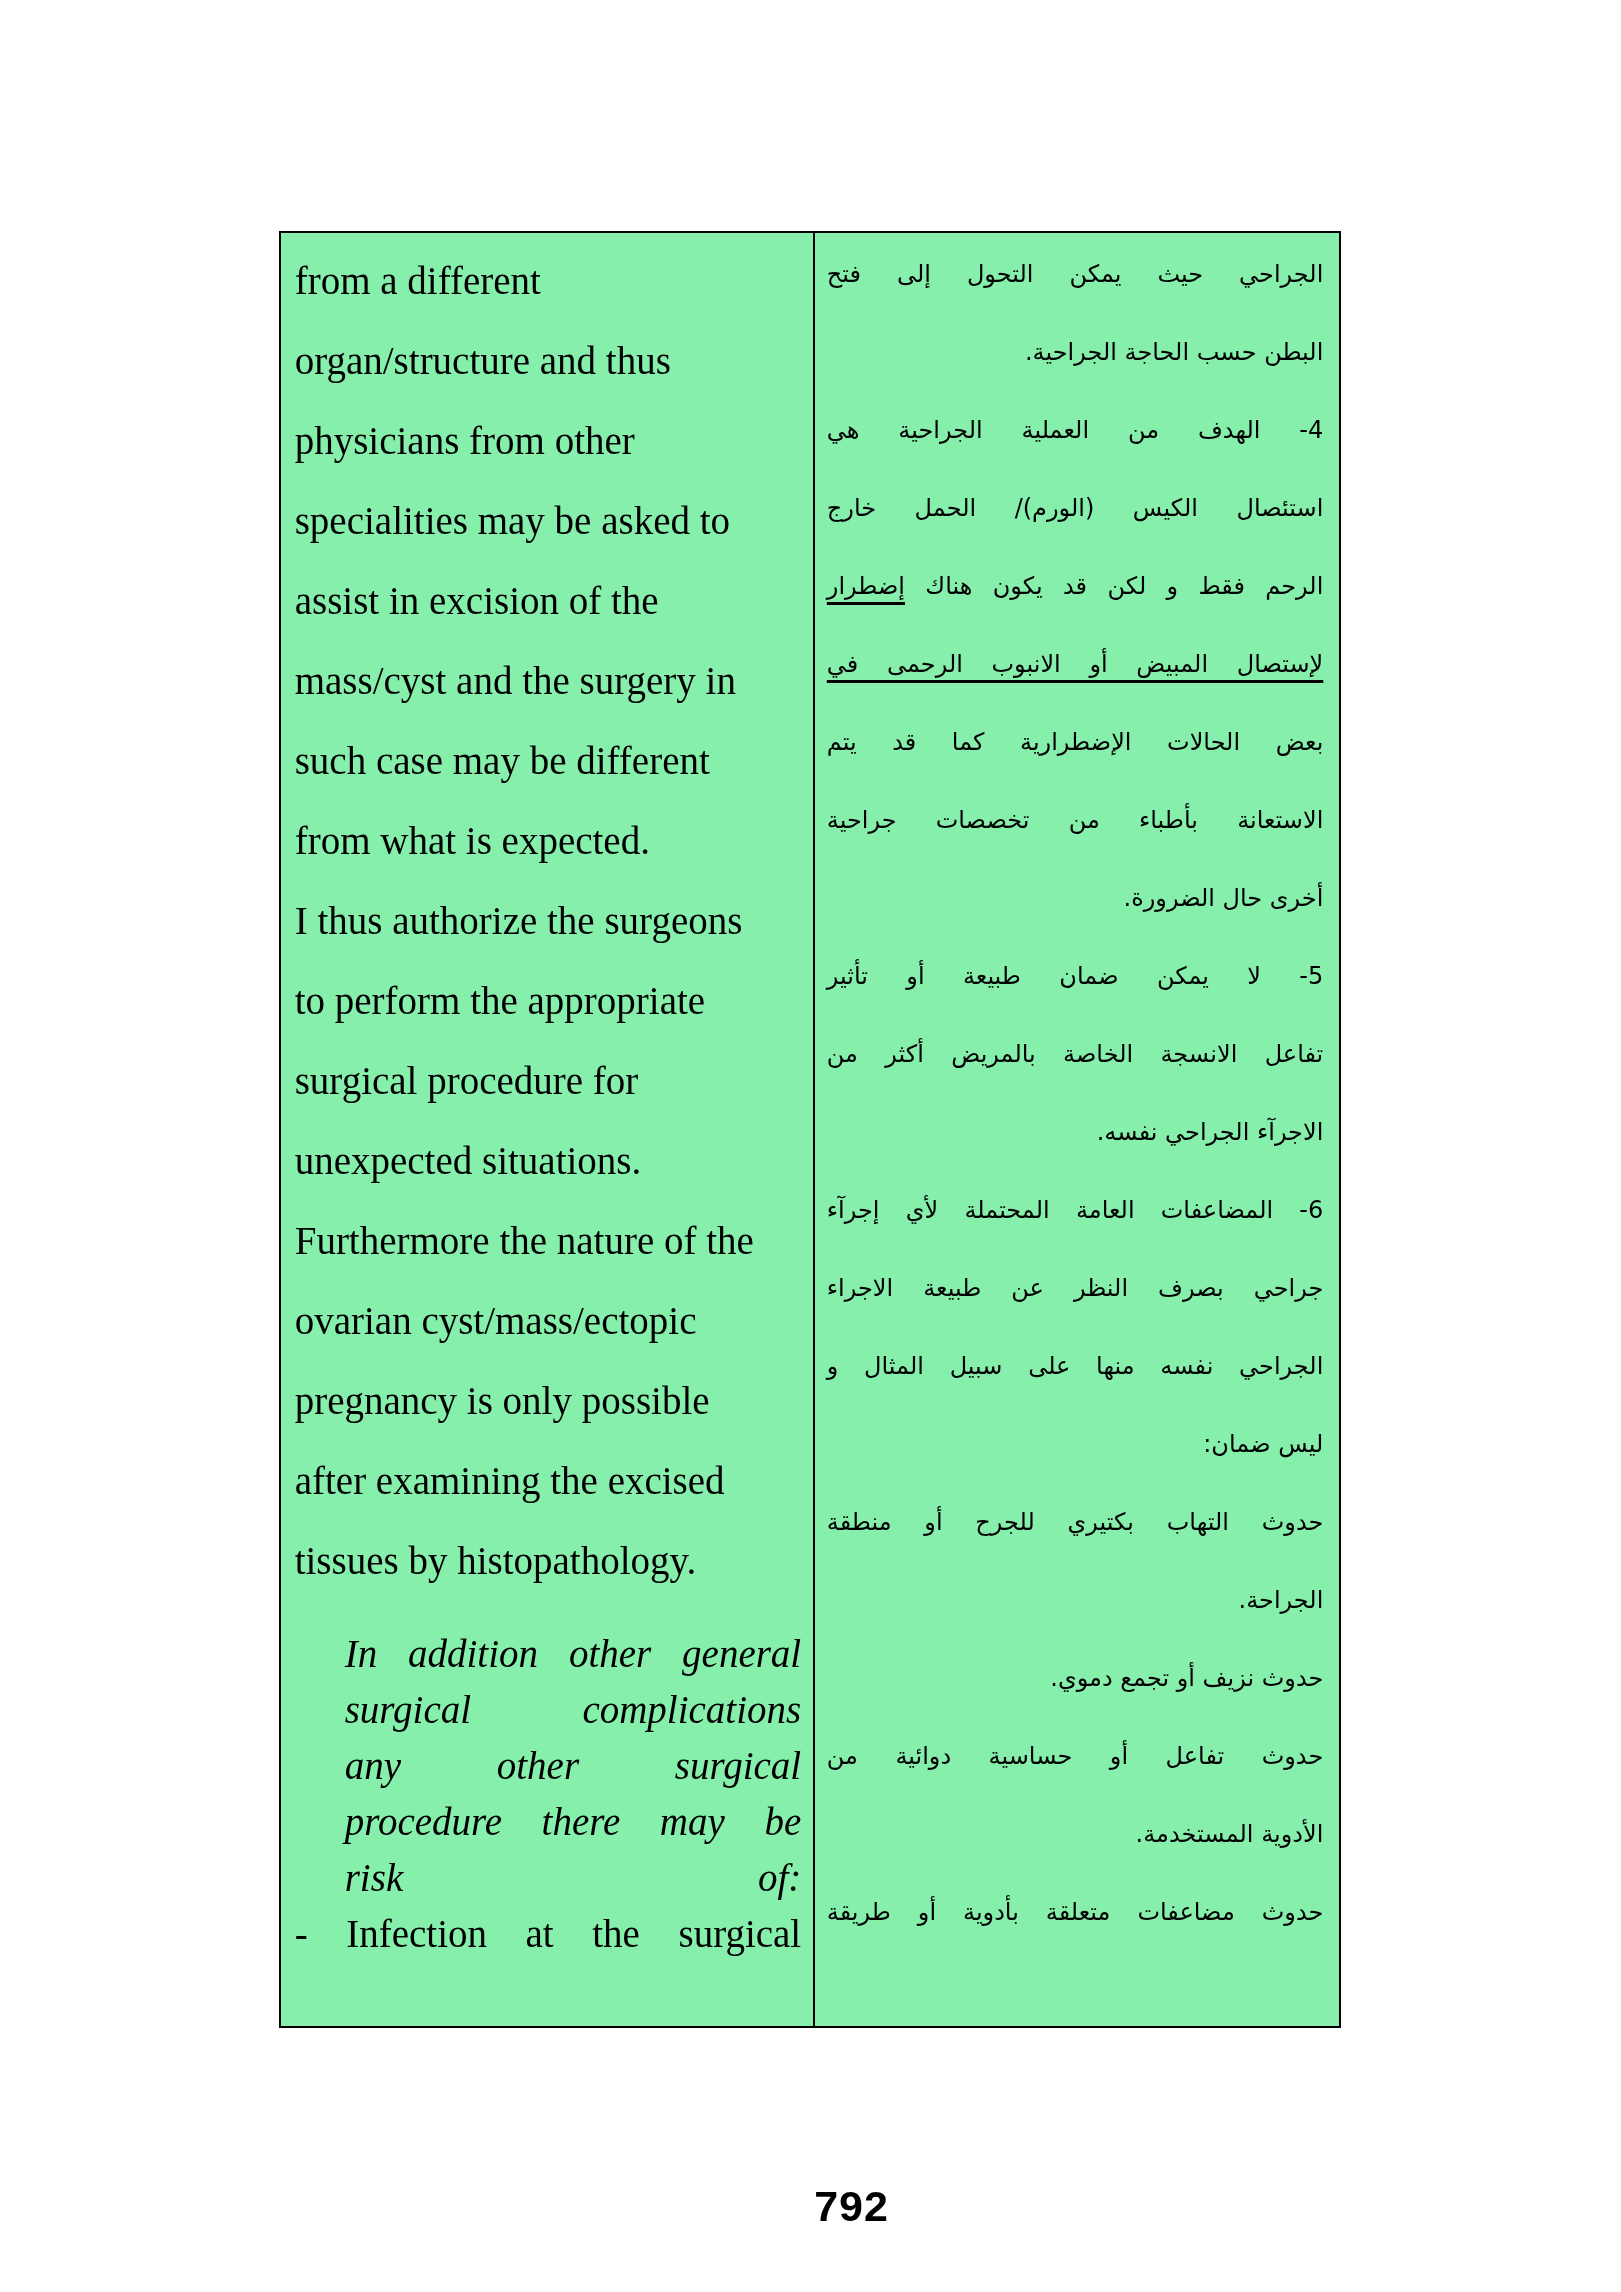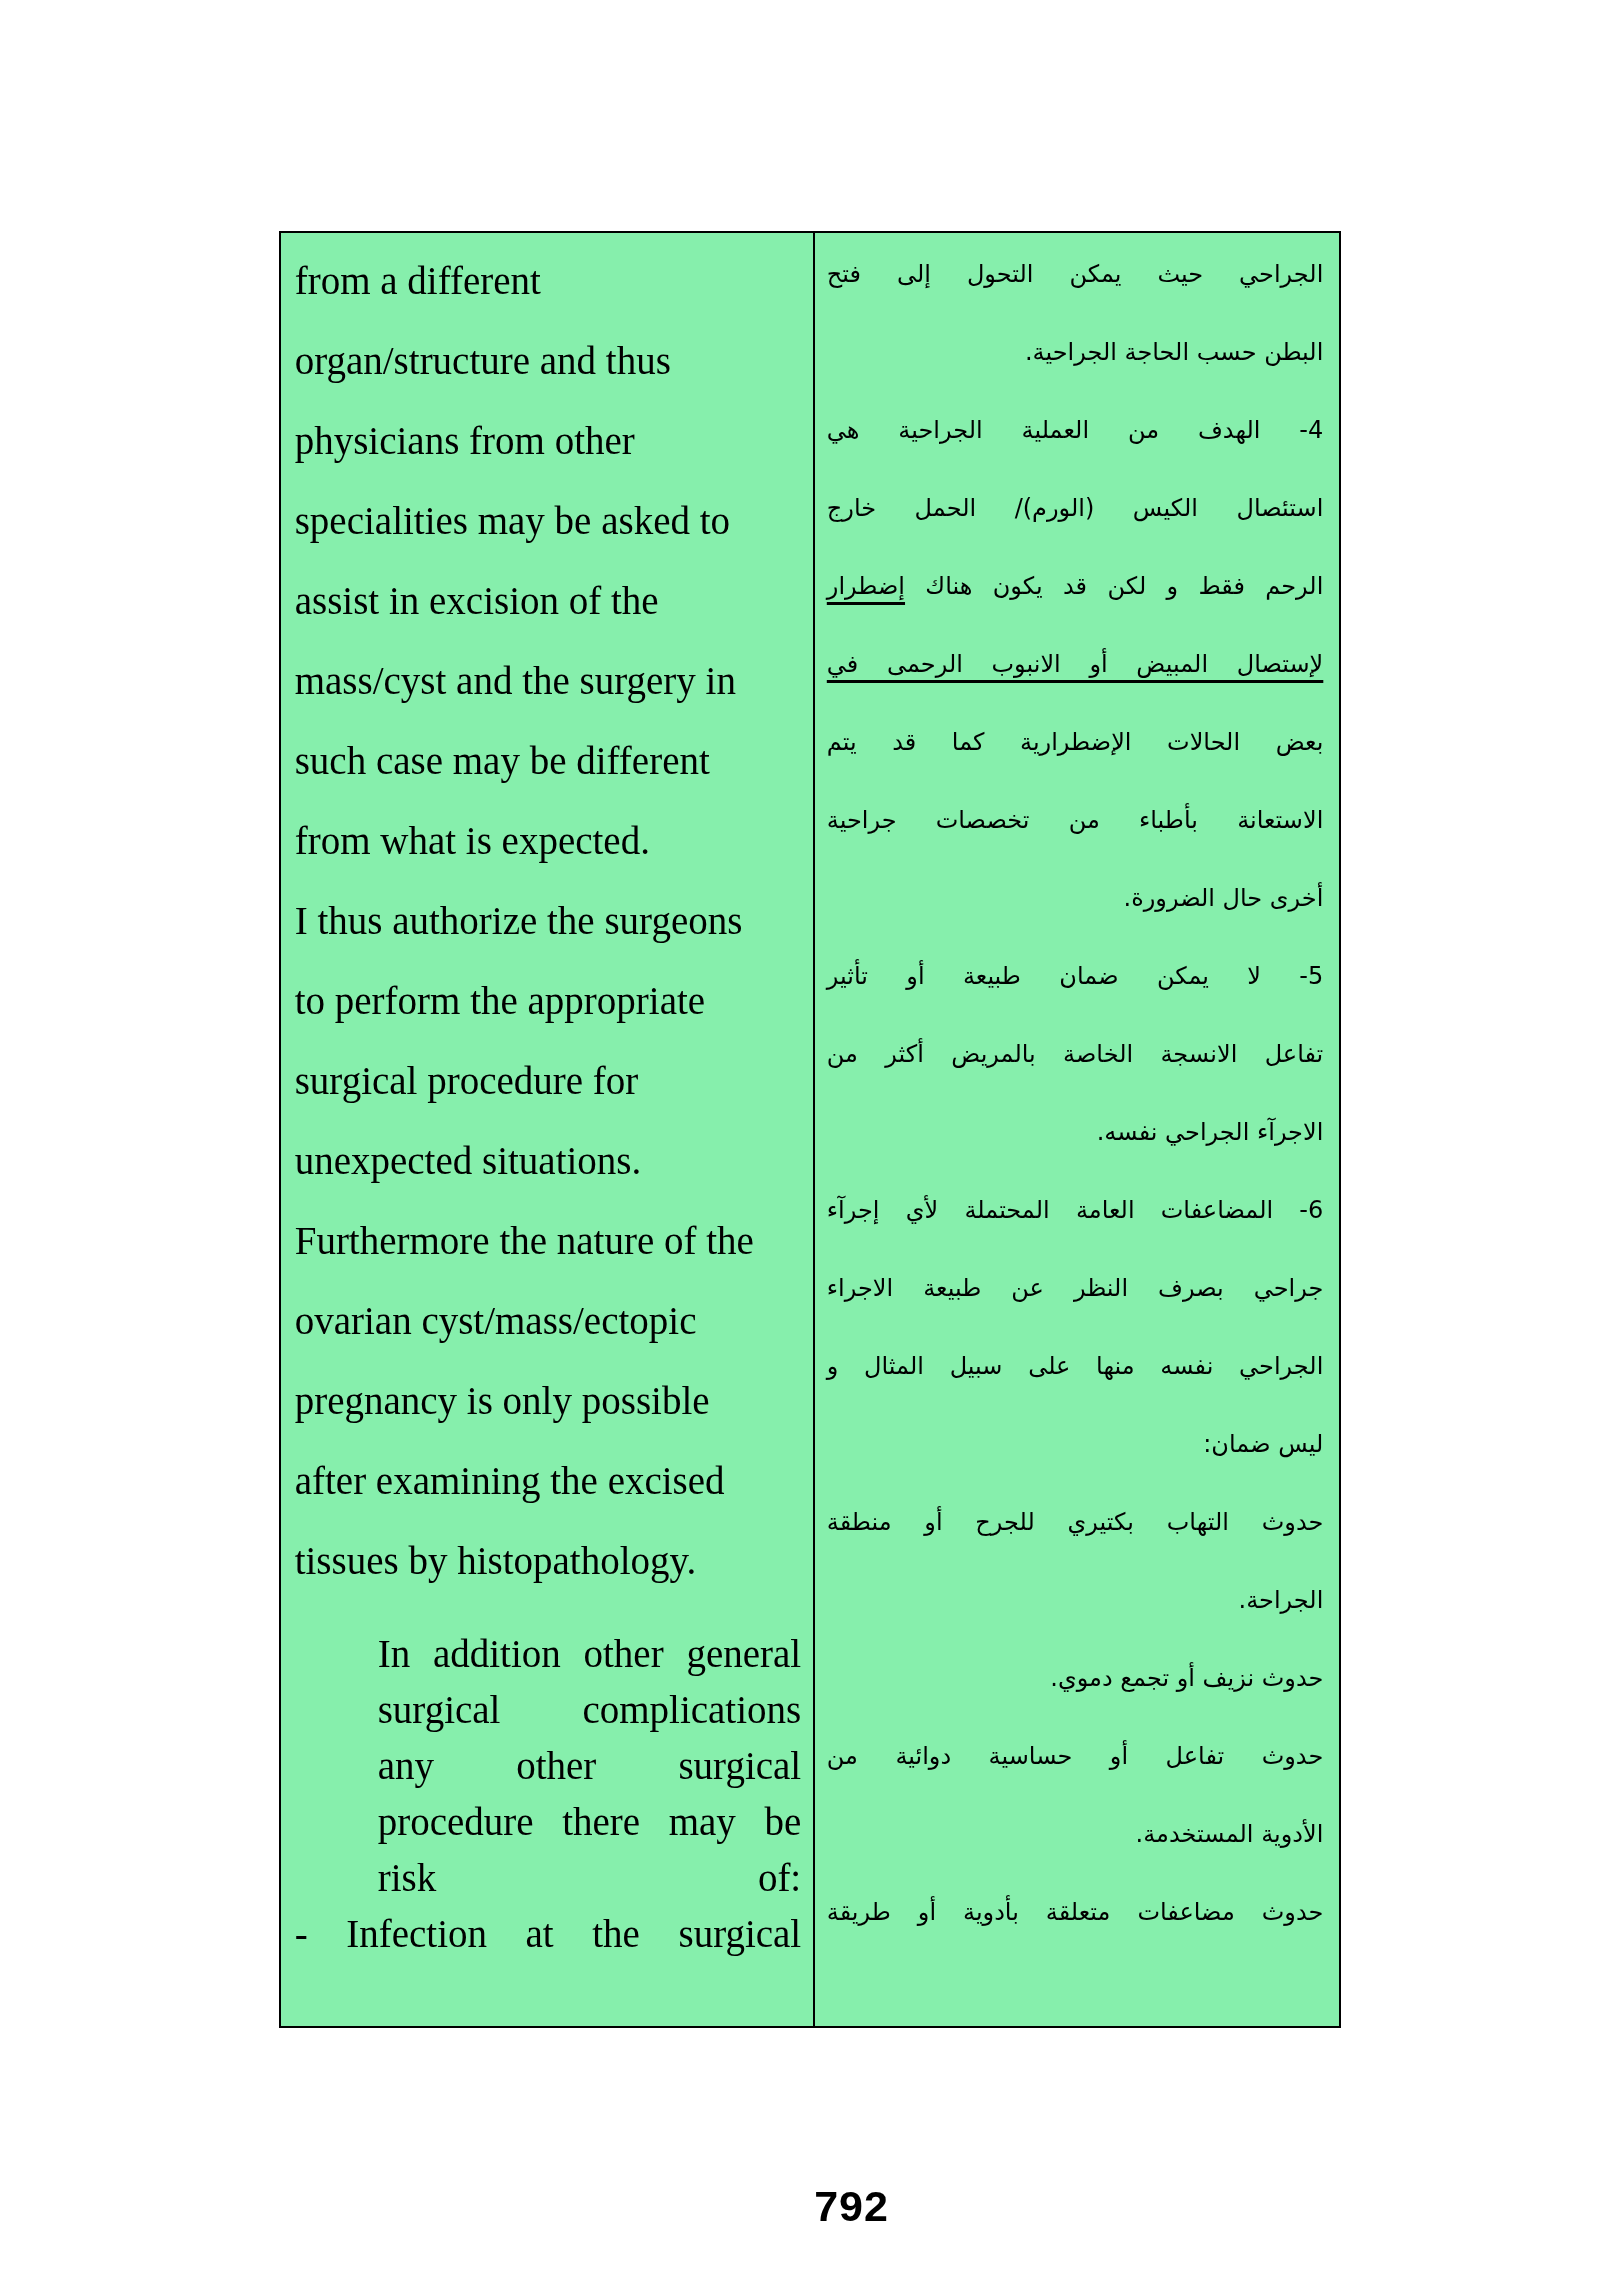--- a/index.html
+++ b/index.html
@@ -46,21 +46,22 @@
     font-family: "DejaVu Sans", sans-serif;
     font-size: 24px;
   }
   .en-line {
     line-height: 80px;
     white-space: nowrap;
     text-align: left;
   }
   .en-indent-block {
     margin-top: 25.5px;
-    margin-left: 83px;
+    margin-left: 50px;
+    font-style: italic;
   }
   .en-just {
     line-height: 56px;
     text-align: justify;
     text-align-last: justify;
   }
   .en-bullet {
     line-height: 56px;
     text-align: justify;
     text-align-last: justify;

